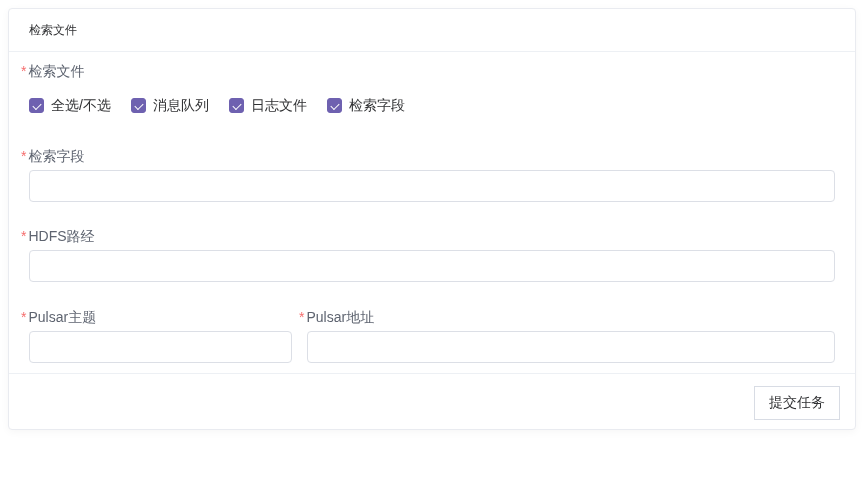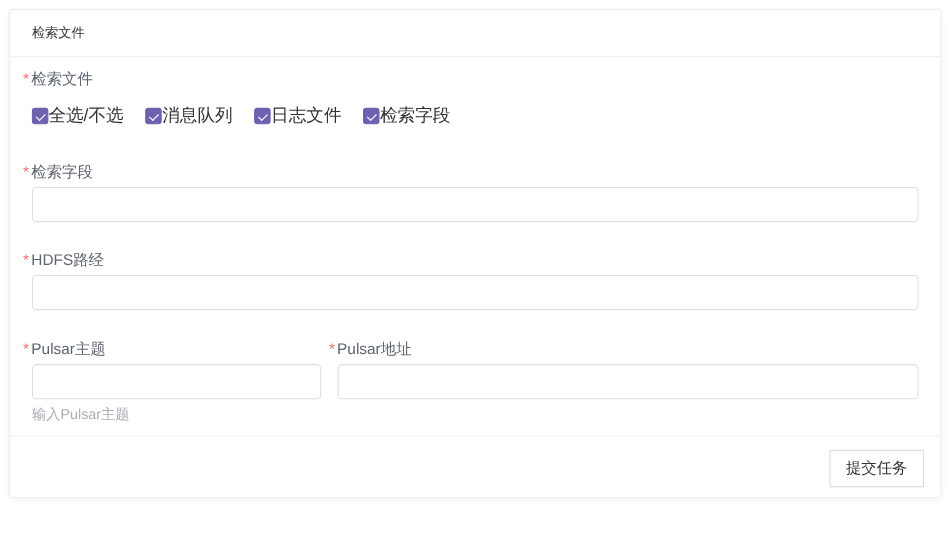--- a/index.html
+++ b/index.html
@@ -72,23 +72,23 @@
   .checkbox-box.checked::after {
     content: "";
     position: absolute;
     left: 3px; top: 3.5px;
     width: 7px; height: 4px;
     border-left: 1.6px solid #ffffff;
     border-bottom: 1.6px solid #ffffff;
     transform: rotate(-45deg);
   }
   .checkbox-label {
-    margin-left: 0;
-    color: #303133;
-    font-size: 16px;
+    margin-left: 7px;
+    color: #303133;
+    font-size: 14px;
     line-height: 19px;
   }
   .text-input {
     display: block;
     width: 100%;
     height: 32px;
     border: 1px solid #dcdfe6;
     border-radius: 4px;
     background: #ffffff;
     padding: 0 11px;
@@ -181,21 +181,20 @@
       <input class="text-input" type="text" value="" style="">
     </div>
 
     <div class="two-col mt-pulsar">
       <div class="col-left form-item">
         <div class="form-label">
           <span class="asterisk">*</span>
           <span>Pulsar主题</span>
         </div>
         <input class="text-input" type="text" value="" style="">
-        <div class="helper">输入Pulsar主题</div>
       </div>
       <div class="col-right form-item">
         <div class="form-label">
           <span class="asterisk">*</span>
           <span>Pulsar地址</span>
         </div>
         <input class="text-input" type="text" value="" style="">
       </div>
     </div>
 

